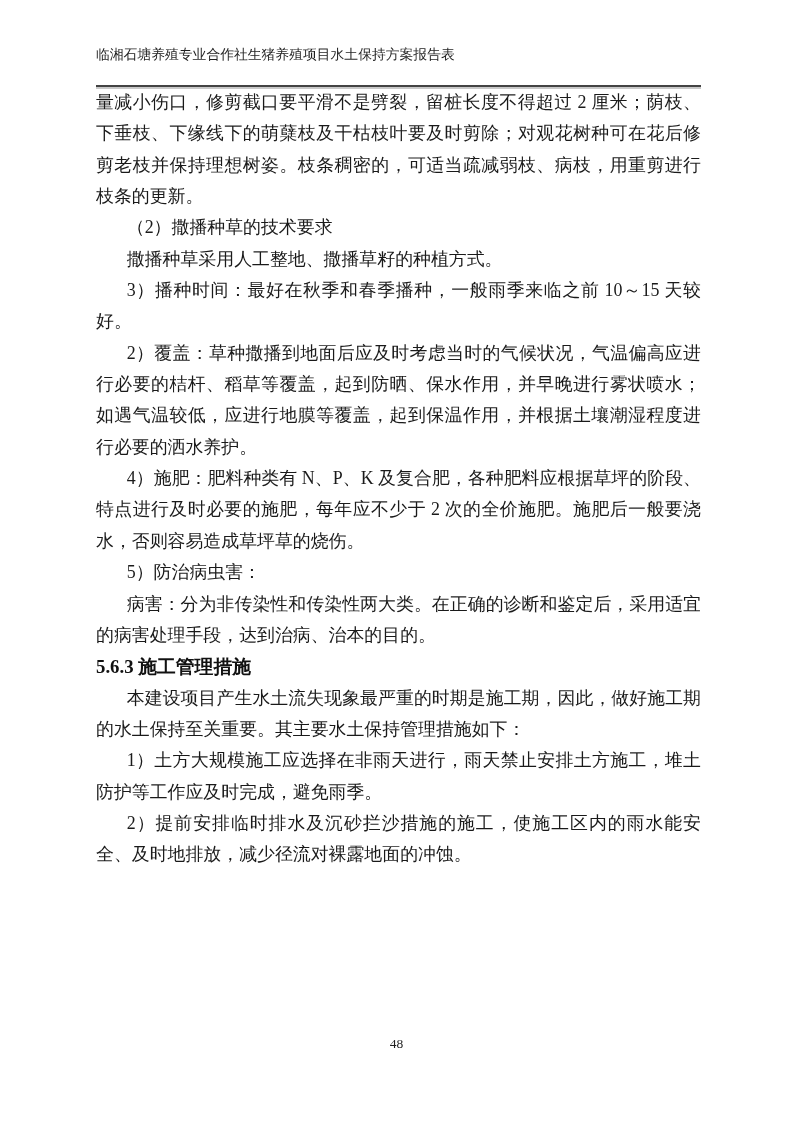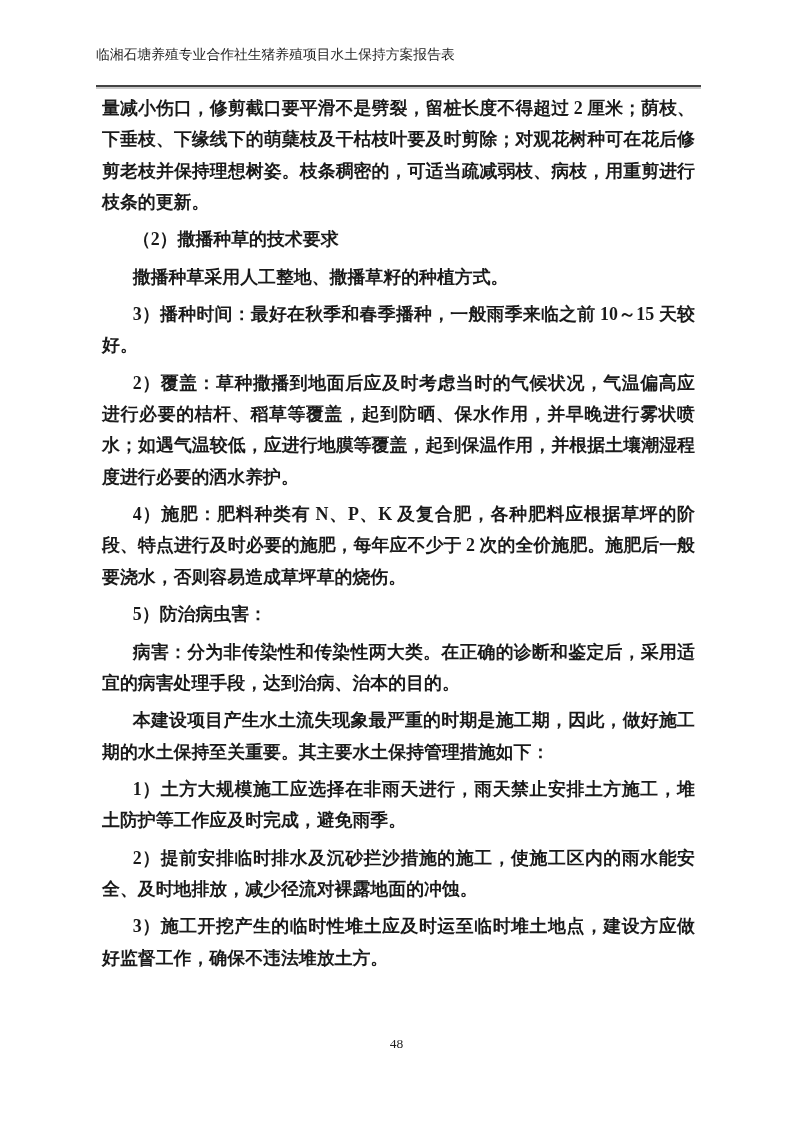--- a/index.html
+++ b/index.html
@@ -39,23 +39,22 @@
     position: absolute;
     top: 87px;
     left: 96px;
     right: 92px;
     font-size: 17.9px;
     line-height: 31.35px;
     text-align: justify;
     text-justify: inter-ideograph;
   }
   .doc-body p {
-    margin: 6px;
+    margin: 0;
     text-indent: 1.72em;
-    font-weight: bold;
   }
   .doc-body p.no-indent {
     text-indent: 0;
   }
   .doc-body h2.section-heading {
     margin: 0;
     font-size: 18.8px;
     font-weight: bold;
     line-height: 31.35px;
     text-indent: 0;
@@ -86,23 +85,23 @@
 
   <main class="doc-body">
     <p class="no-indent">量减小伤口，修剪截口要平滑不是劈裂，留桩长度不得超过 2 厘米；荫枝、下垂枝、下缘线下的萌蘖枝及干枯枝叶要及时剪除；对观花树种可在花后修剪老枝并保持理想树姿。枝条稠密的，可适当疏减弱枝、病枝，用重剪进行枝条的更新。</p>
     <p>（2）撒播种草的技术要求</p>
     <p>撒播种草采用人工整地、撒播草籽的种植方式。</p>
     <p>3）播种时间：最好在秋季和春季播种，一般雨季来临之前 10～15 天较好。</p>
     <p>2）覆盖：草种撒播到地面后应及时考虑当时的气候状况，气温偏高应进行必要的桔杆、稻草等覆盖，起到防晒、保水作用，并早晚进行雾状喷水；如遇气温较低，应进行地膜等覆盖，起到保温作用，并根据土壤潮湿程度进行必要的洒水养护。</p>
     <p>4）施肥：肥料种类有 N、P、K 及复合肥，各种肥料应根据草坪的阶段、特点进行及时必要的施肥，每年应不少于 2 次的全价施肥。施肥后一般要浇水，否则容易造成草坪草的烧伤。</p>
     <p>5）防治病虫害：</p>
     <p>病害：分为非传染性和传染性两大类。在正确的诊断和鉴定后，采用适宜的病害处理手段，达到治病、治本的目的。</p>
+    <h2 class="section-heading">5.6.3 施工管理措施</h2>
     <p>本建设项目产生水土流失现象最严重的时期是施工期，因此，做好施工期的水土保持至关重要。其主要水土保持管理措施如下：</p>
     <p>1）土方大规模施工应选择在非雨天进行，雨天禁止安排土方施工，堆土防护等工作应及时完成，避免雨季。</p>
     <p>2）提前安排临时排水及沉砂拦沙措施的施工，使施工区内的雨水能安全、及时地排放，减少径流对裸露地面的冲蚀。</p>
-    <p>3）施工开挖产生的临时性堆土应及时运至临时堆土地点，建设方应做好监督工作，确保不违法堆放土方。</p>
   </main>
 
   <footer class="page-footer">
     <span class="page-number">48</span>
   </footer>
 
 </div>
 
 </body></html>

